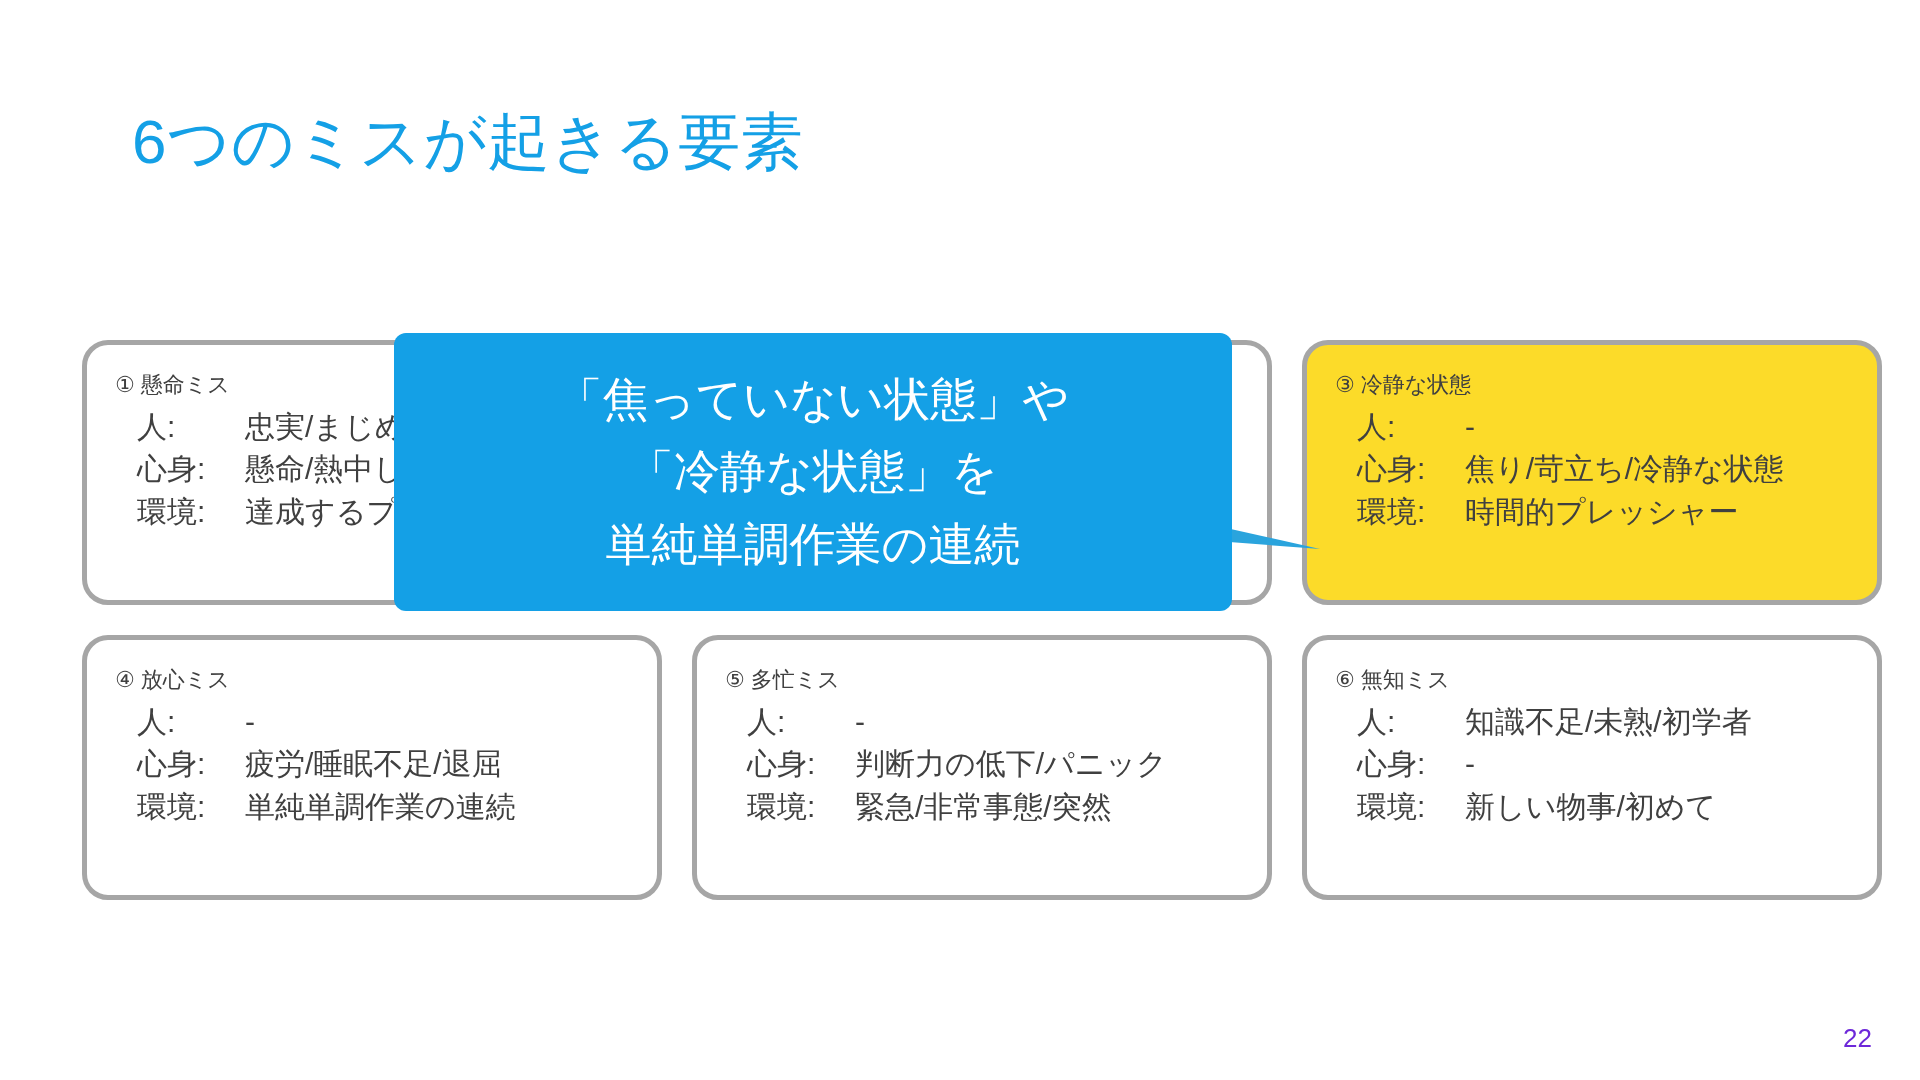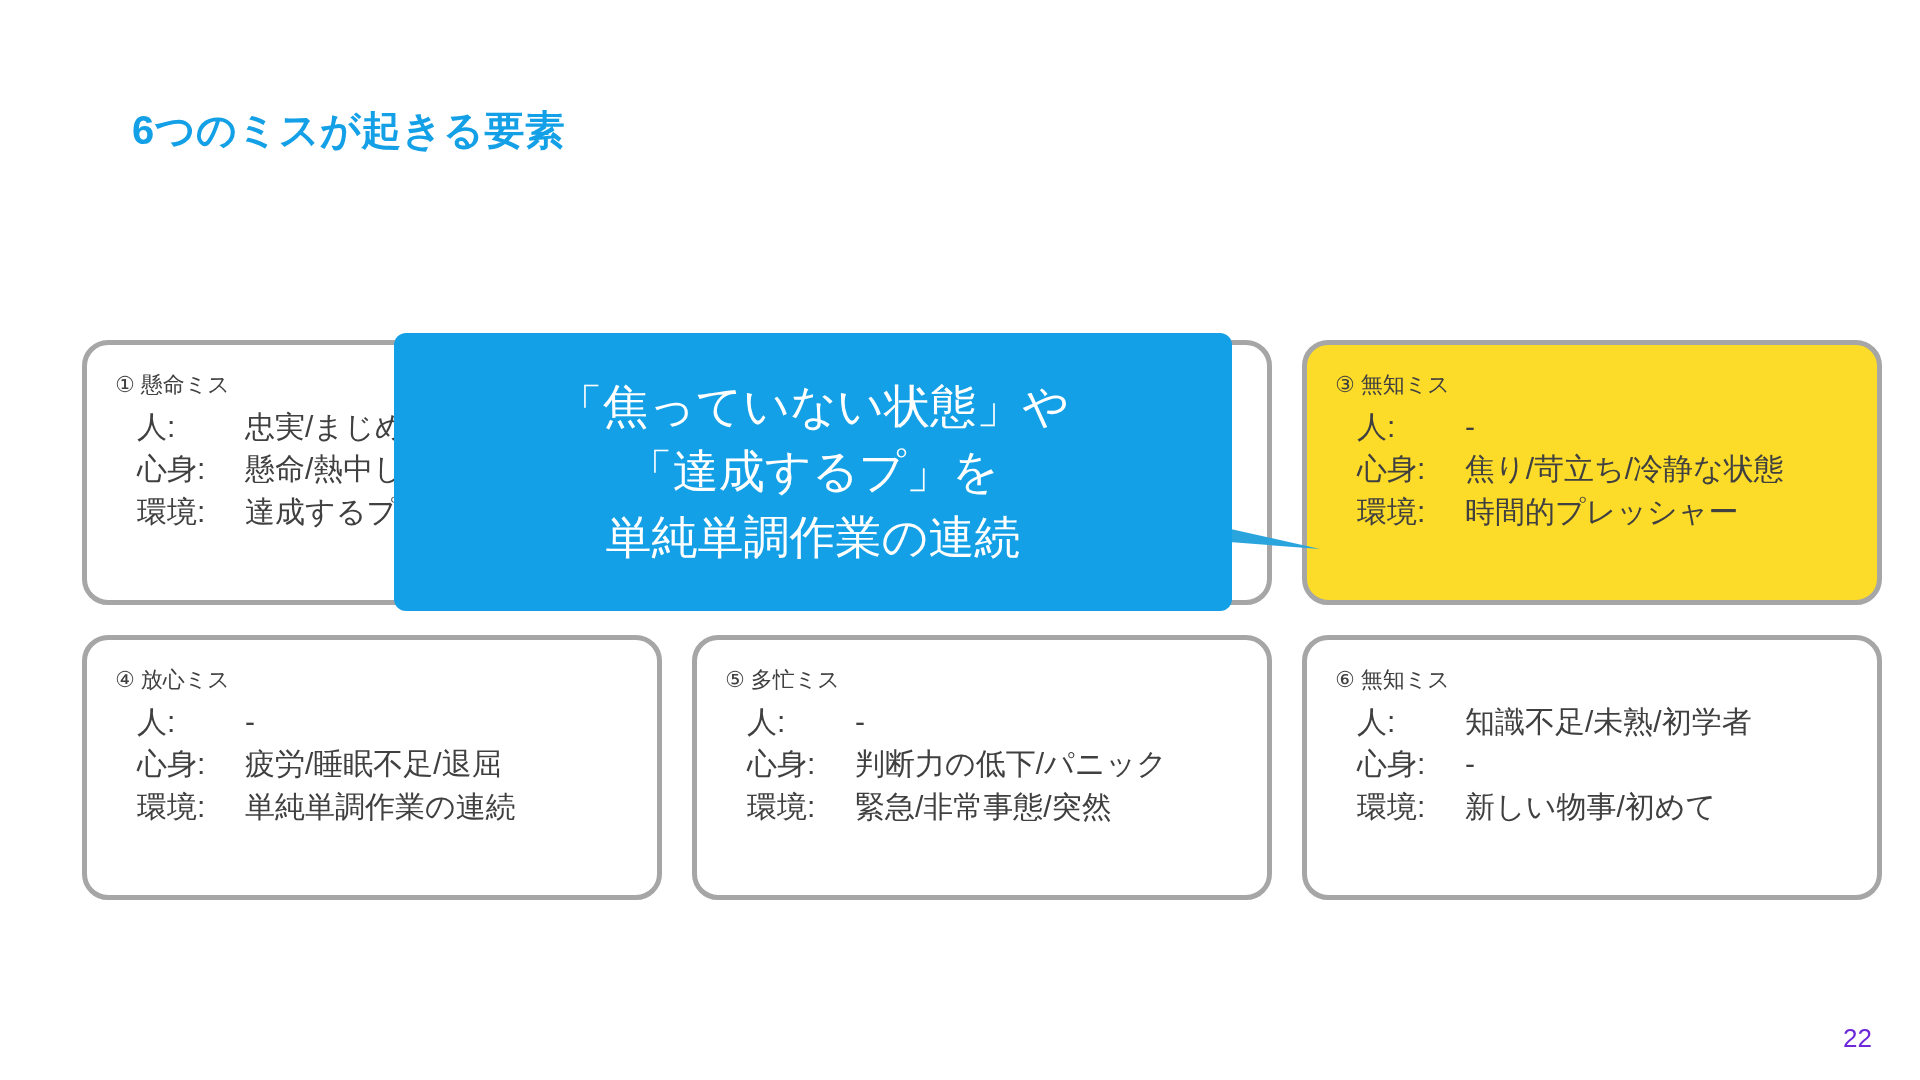--- a/index.html
+++ b/index.html
@@ -23,22 +23,22 @@
     position: absolute;
     inset: 0;
     background: #ffffff;
   }
 
   
   .slide-title {
     position: absolute;
     left: 132px;
     top: 108px;
-    font-size: 40px;
-    font-weight: bold;
+    font-size: 62px;
+    font-weight: normal;
     letter-spacing: 0.01em;
     color: #14a0e6;
     white-space: nowrap;
     line-height: 1.1;
     text-align: right;
   }
 
   
   .card-grid {
     position: absolute;
@@ -111,20 +111,21 @@
     height: 278px;
     background: #14a0e6;
     border-radius: 12px;
     z-index: 20;
     display: flex;
     flex-direction: column;
     align-items: center;
     justify-content: center;
     box-sizing: border-box;
     padding: 10px 24px;
+    gap: 7px;
   }
   .callout-line {
     color: #ffffff;
     font-size: 46px;
     line-height: 1.42;
     white-space: nowrap;
     text-align: center;
   }
 
   
@@ -163,21 +164,21 @@
         <div class="row-label">人:</div>
         <div class="row-value"></div>
         <div class="row-label">心身:</div>
         <div class="row-value"></div>
         <div class="row-label">環境:</div>
         <div class="row-value"></div>
       </div>
     </div>
 
     <div class="card highlight">
-      <div class="card-title">③ 無知ミス</div>
+      <div class="card-title">③ 冷静な状態</div>
       <div class="card-rows">
         <div class="row-label">人:</div>
         <div class="row-value">-</div>
         <div class="row-label">心身:</div>
         <div class="row-value">焦り/苛立ち/冷静な状態</div>
         <div class="row-label">環境:</div>
         <div class="row-value">時間的プレッシャー</div>
       </div>
     </div>
 
@@ -218,19 +219,19 @@
     </div>
 
   </div>
 
   <svg class="callout-arrow" viewBox="0 0 420 110">
     <polygon points="0,0 420,94 0,62" fill="#2aa4dd"></polygon>
   </svg>
 
   <div class="callout">
     <div class="callout-line">「焦っていない状態」や</div>
-    <div class="callout-line">「達成するプ」を</div>
+    <div class="callout-line">「冷静な状態」を</div>
     <div class="callout-line">単純単調作業の連続</div>
   </div>
 
   <div class="page-number">22</div>
 
 </div>
 
 </body></html>

